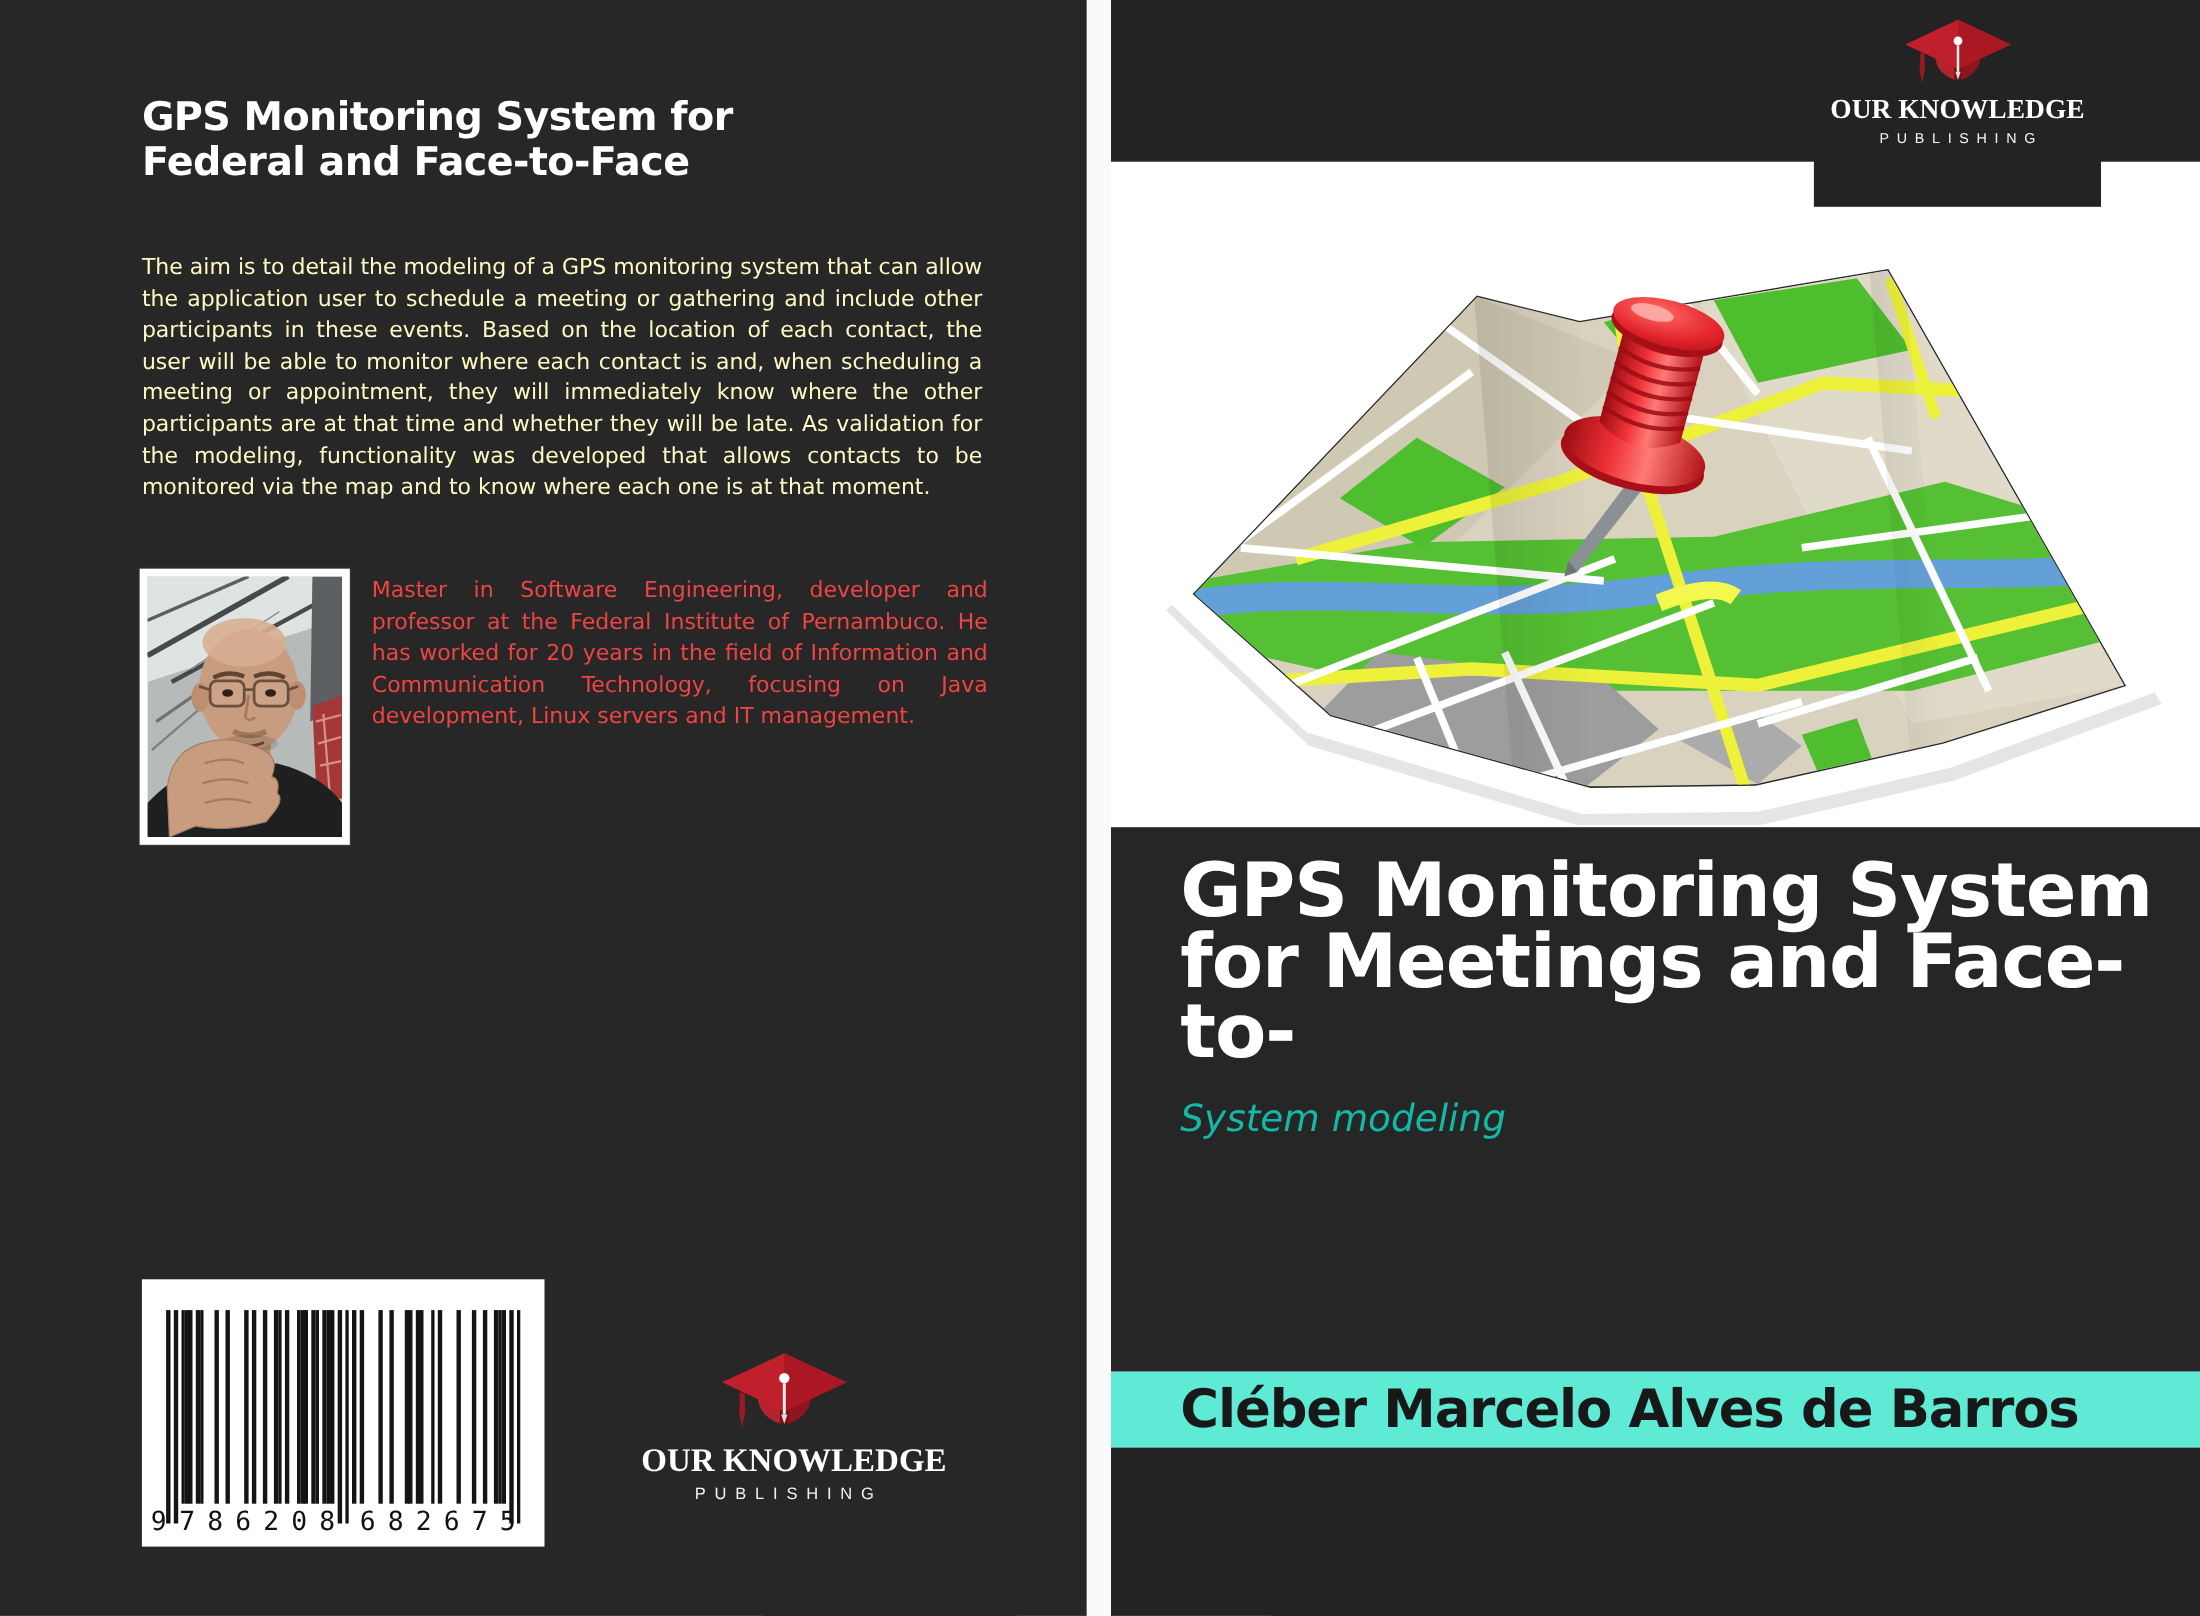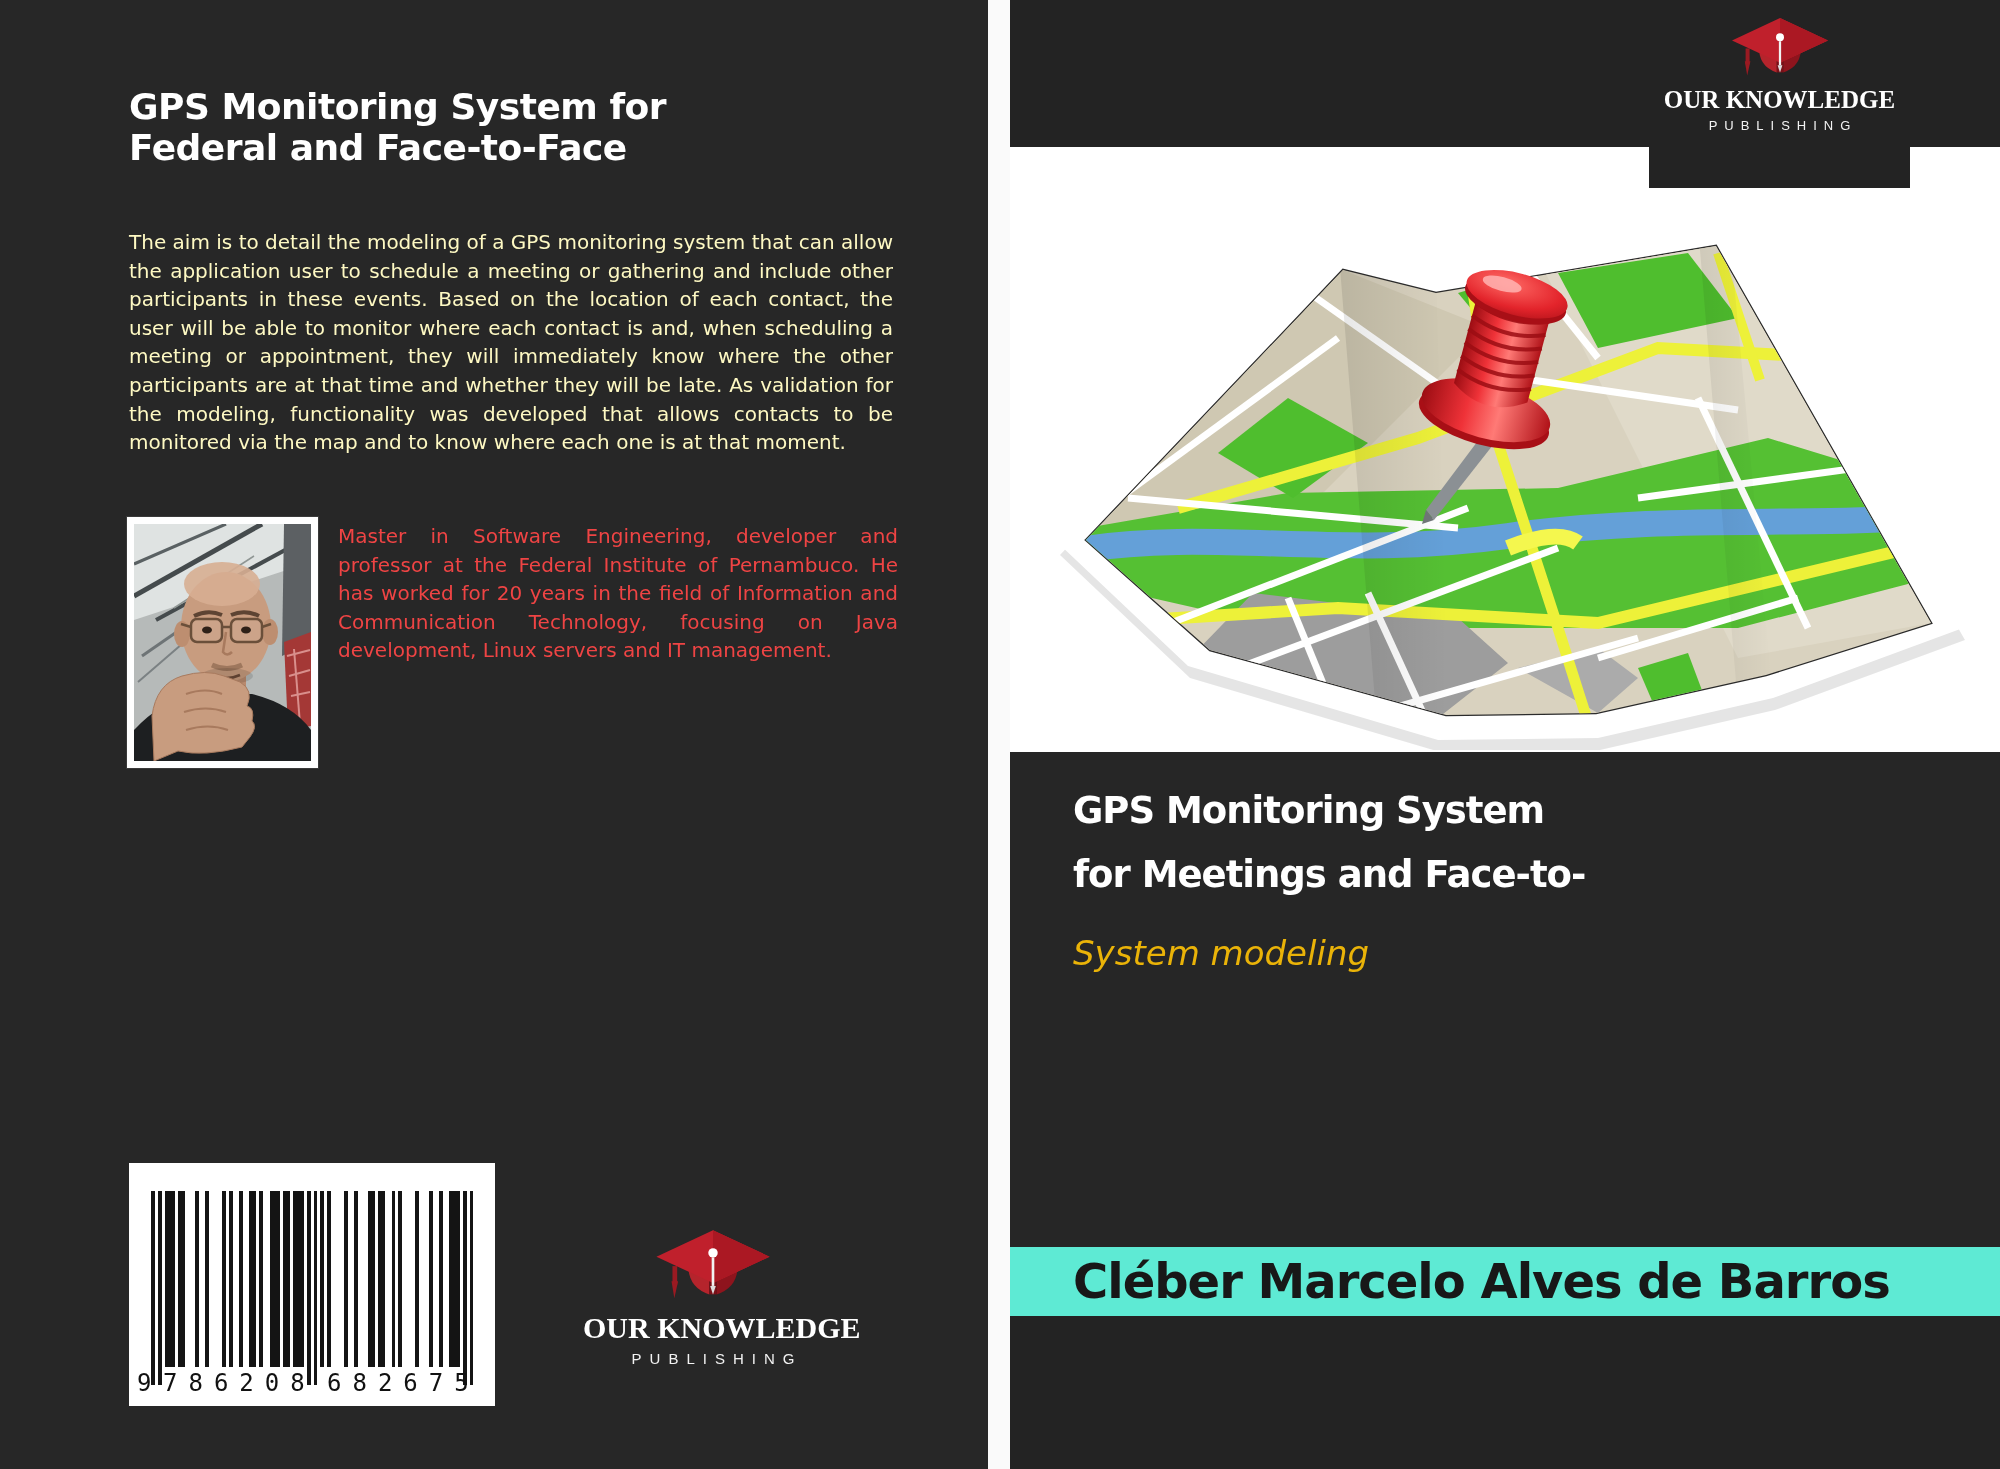--- a/index.html
+++ b/index.html
@@ -42,23 +42,23 @@
 
   
   .spine{left:988px;top:0;width:22px;height:1469px;background:#fafafa;}
 
   
   .front-cover{left:1010px;top:0;width:990px;height:1469px;background:#ffffff;}
   .front-band{left:0;top:0;width:990px;height:147px;background:#232323;}
   .map-wrap{left:28px;top:198px;width:942px;height:552px;}
   .title-panel{left:0;top:752px;width:990px;height:495px;background:#262626;
                box-sizing:border-box;padding:27px 40px 0 63px;}
-  .front-title{color:#ffffff;font-weight:bold;font-size:37px;line-height:64px;
+  .front-title{color:#ffffff;font-weight:bold;font-size:68px;line-height:64px;
                letter-spacing:-1px;}
-  .front-subtitle{color:#eab308;font-style:italic;font-size:34px;margin-top:26px;}
+  .front-subtitle{color:#14b8a6;font-style:italic;font-size:34px;margin-top:26px;}
   .author-band{left:0;top:1247px;width:990px;height:69px;background:#5eead4;}
   .author-name{position:absolute;left:63px;top:0;line-height:69px;color:#181818;
                font-weight:bold;font-size:48px;letter-spacing:-1px;white-space:nowrap;}
   .bottom-panel{left:0;top:1316px;width:990px;height:153px;background:#232323;}
 </style>
 </head>
 <body>
 
 <div class="spread">
 

